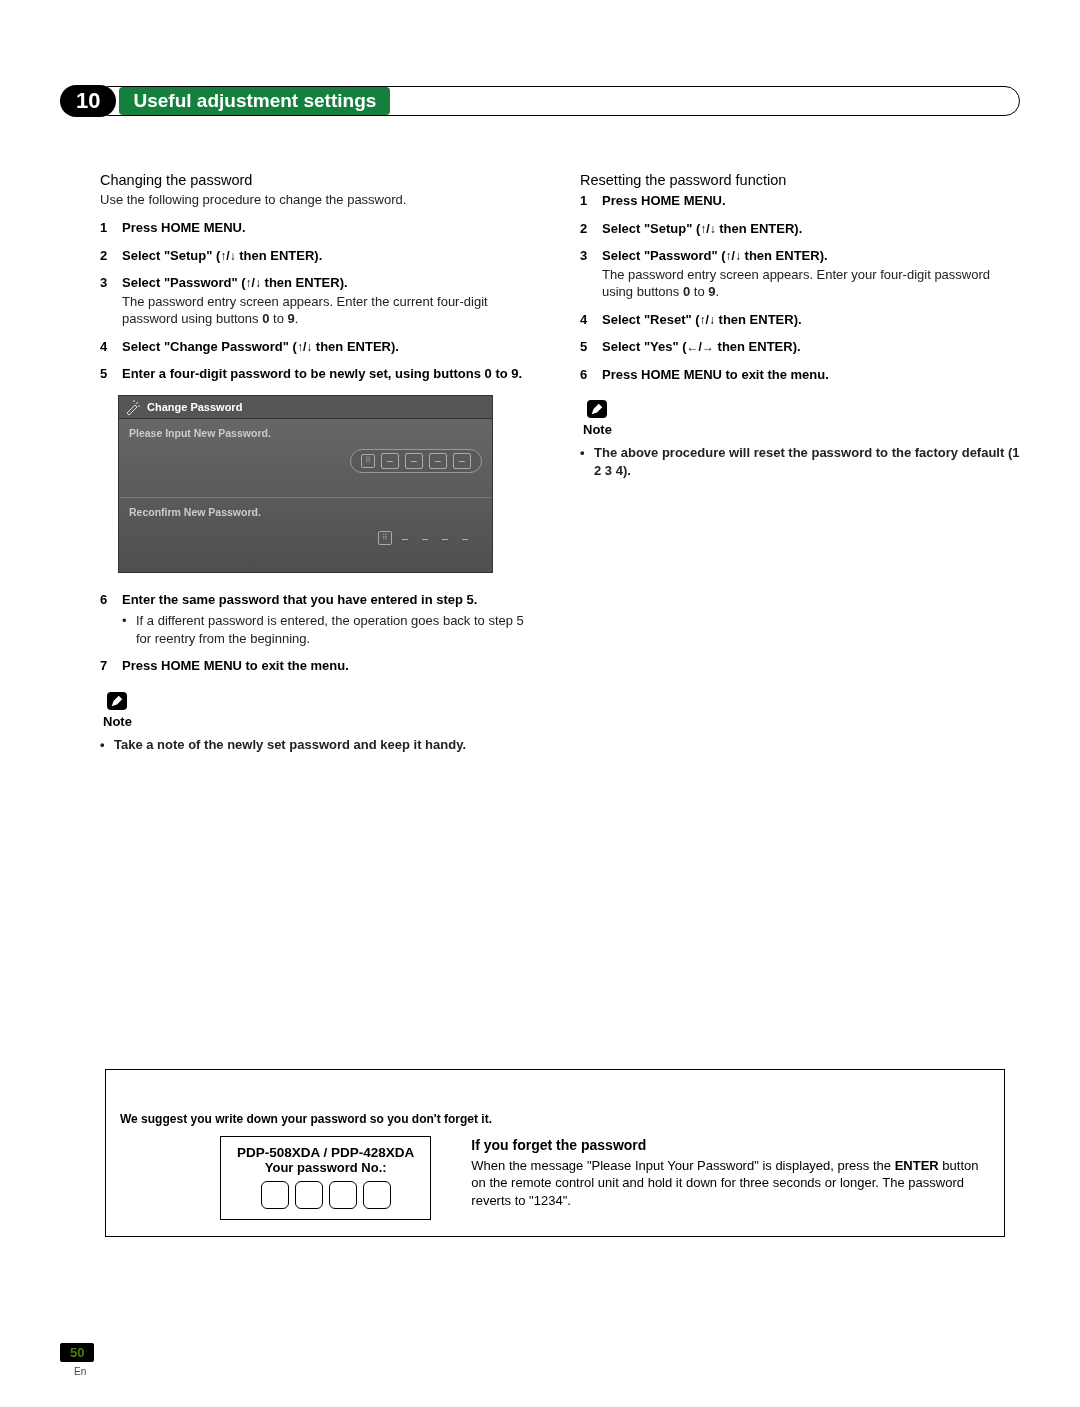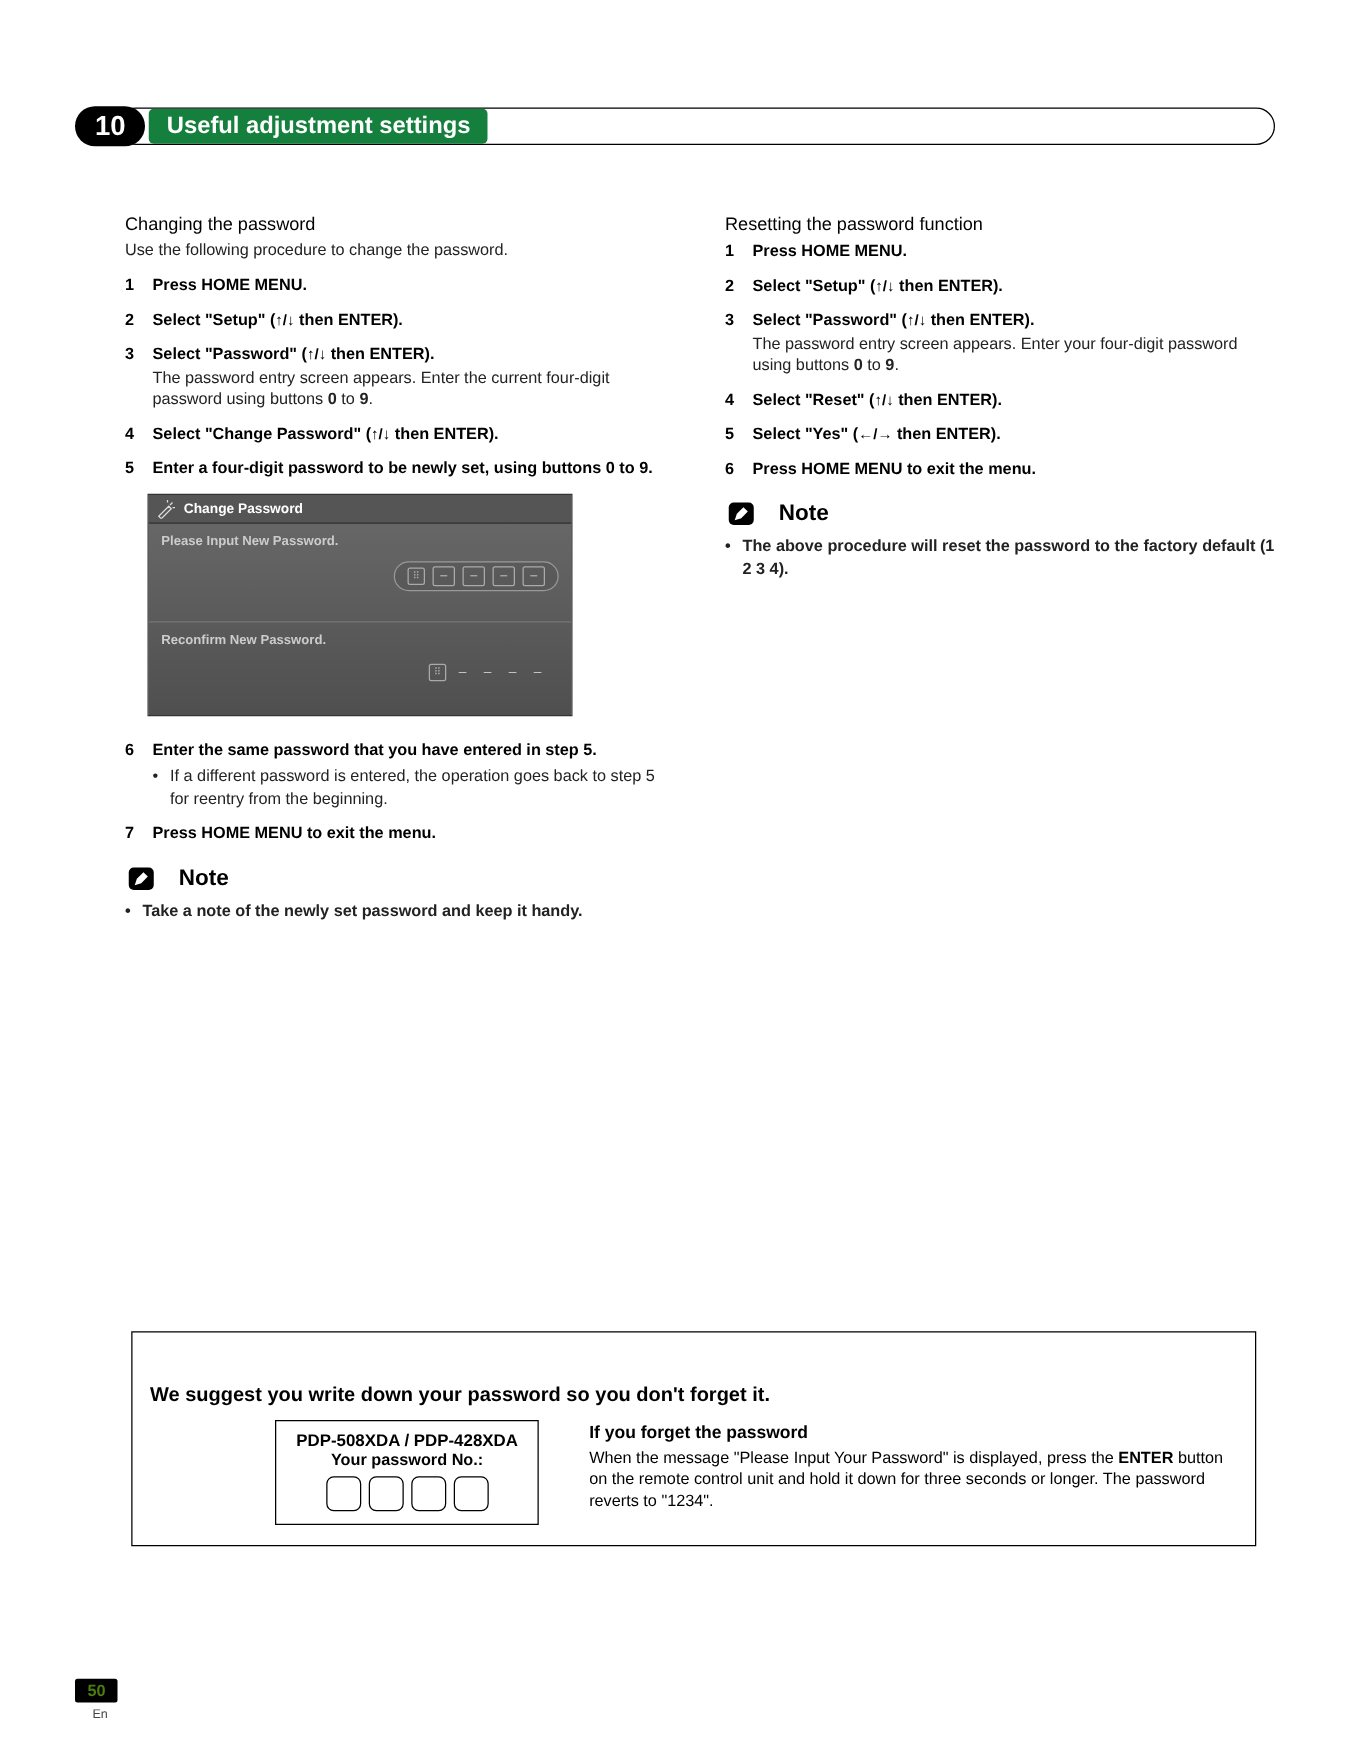--- a/index.html
+++ b/index.html
@@ -105,21 +105,21 @@
     content: "•";
     position: absolute;
     left: 0;
   }
   .arrows {
     font-weight: bold;
     font-size: 12px;
   }
   .osd-box {
     margin: 12px 0 18px 18px;
-    width: 340px;
+    width: 375px;
     background: linear-gradient(#6a6a6a,#4f4f4f);
     border: 1px solid #333;
     color: #ddd;
     font-size: 11px;
   }
   .osd-header {
     background: #555;
     display: flex;
     align-items: center;
     padding: 3px 6px;
@@ -167,43 +167,44 @@
   .pw-dash {
     width:14px;
     text-align:center;
     color:#ccc;
     font-size:11px;
   }
   .note-block {
     margin-top: 16px;
   }
   .note-pill {
-    display:inline-flex;align-items:center;gap:20px;
+    display:inline-flex;align-items:center;gap:4px;
     border-radius: 12px;
     padding: 1px 3px 1px 3px;
     font-weight:bold;
-    font-size:18px;
+    font-size:13px;
+    flex-direction:column;
   }
   .note-pill .pencil-badge {
     background:#000;color:#fff;border-radius:4px;
     width:20px;height:18px;display:inline-flex;align-items:center;justify-content:center;
   }
   .note-ul {
     list-style:none;margin-top:6px;font-size:13px;color:#222;
   }
   .note-ul li{position:relative;padding-left:14px;line-height:1.35;font-weight:bold;}
   .note-ul li::before{content:"•";position:absolute;left:0;}
   .suggest-box {
     position:absolute;
     left:105px; right:75px;
     bottom:170px;
     border:1.5px solid #000;
     padding:10px 14px 16px 14px;
   }
-  .suggest-title{font-weight:bold;font-size:16px;margin-bottom:10px;margin-top:32px;}
+  .suggest-title{font-weight:bold;font-size:12px;margin-bottom:10px;margin-top:32px;}
   .suggest-cols{display:flex;gap:40px;align-items:flex-start;}
   .pw-card {
     border:1.5px solid #000;
     padding:8px 16px 10px 16px;
     text-align:center;
     margin-left:100px;
   }
   .pw-card .model{font-weight:bold;font-size:13.5px;}
   .pw-card .your-pw{font-weight:bold;font-size:13px;margin-bottom:6px;}
   .pw-card .boxes{display:flex;gap:6px;justify-content:center;}

